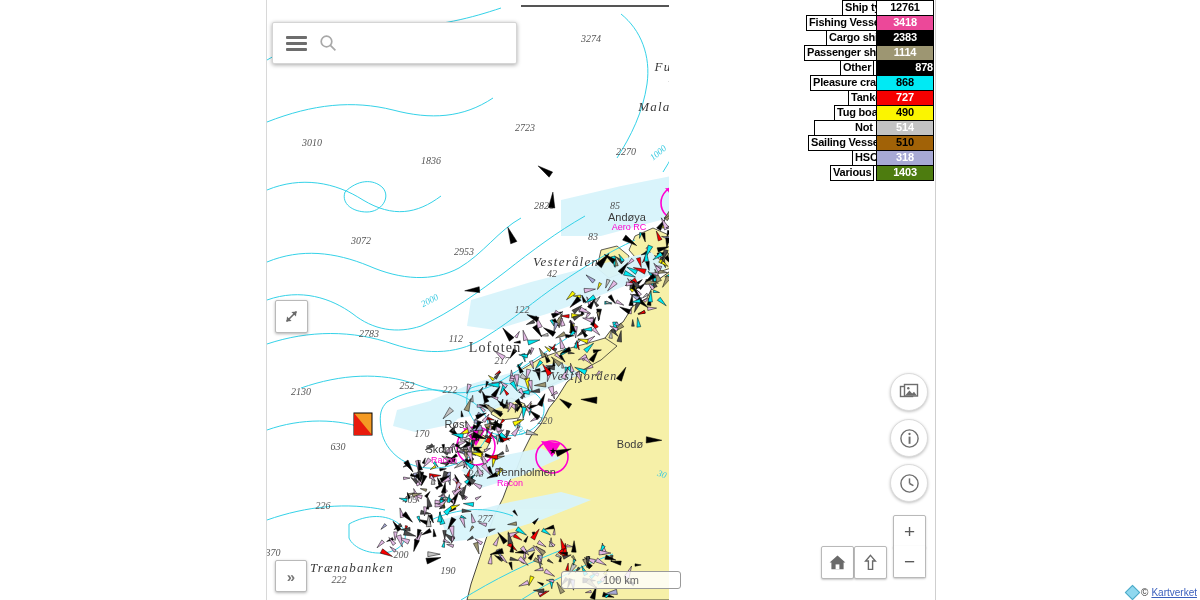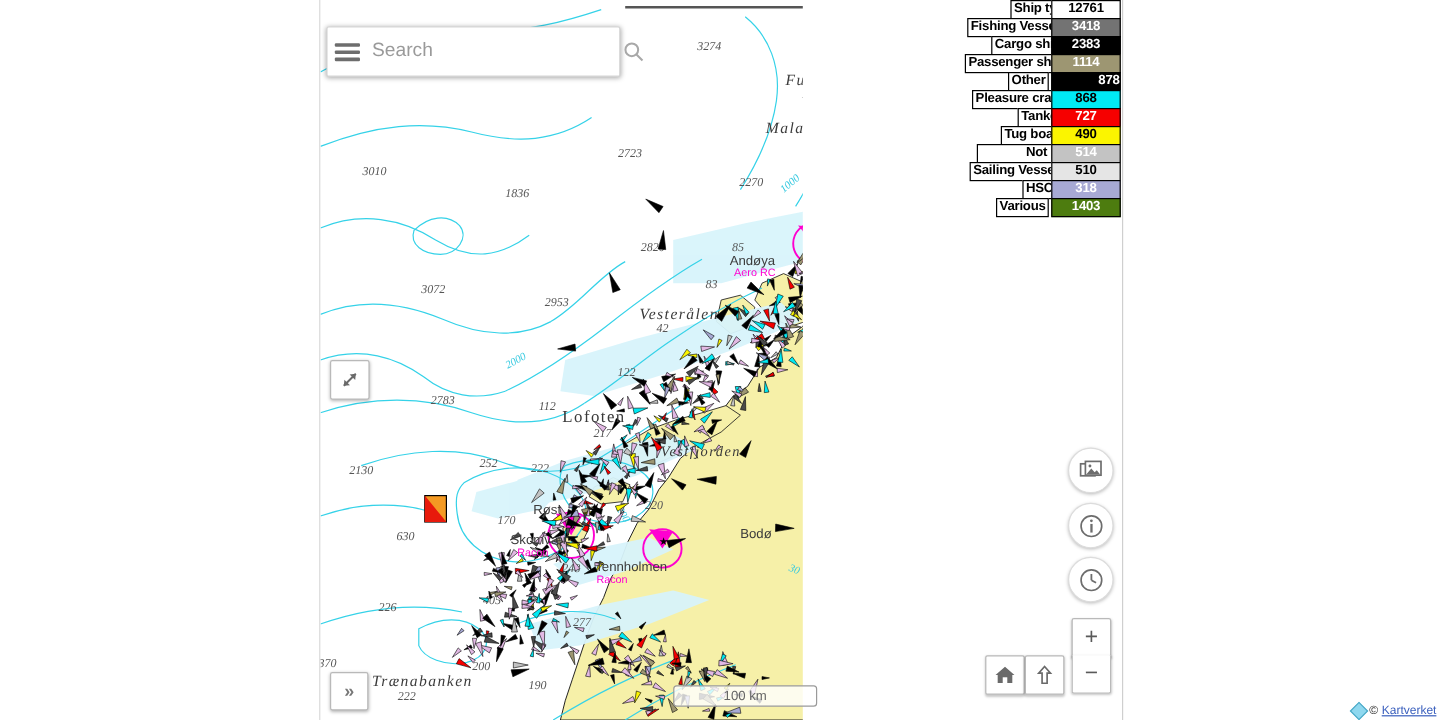--- a/index.html
+++ b/index.html
@@ -1294,38 +1294,37 @@
       </g>
     </svg>
   </div>
 
   <div id="searchbox">
     <div id="burger">
       <i></i>
         <i></i>
         <i></i>
     </div>
-    <input id="search-input" type="text" placeholder="Search" value="" style="">
     <div id="search-icon">
       <svg width="18" height="18" viewBox="0 0 18 18">
         <circle cx="7.5" cy="7.5" r="5.3" fill="none" stroke="#a8a8a8" stroke-width="1.7"></circle>
         <line x1="11.4" y1="11.4" x2="16.4" y2="16.4" stroke="#a8a8a8" stroke-width="1.7"></line>
       </svg>
     </div>
   </div>
 
   <div id="legend">
     <div class="lg-row">
       <div class="lg-label" style="left:44px">Ship type</div>
       <div class="lg-count" id="legend-total" style="background: rgb(255, 255, 255); color: rgb(0, 0, 0);">12761</div>
     </div>
     <div id="legend-rows">
         <div class="lg-row">
           <div class="lg-label" style="left: 8px;">Fishing Vessel</div>
-          <div class="lg-count" style="background: #737373; color: rgb(255, 255, 255);">3418</div>
+          <div class="lg-count" style="background: #ec4899; color: rgb(255, 255, 255);">3418</div>
         </div>
         <div class="lg-row">
           <div class="lg-label" style="left: 28px;">Cargo ship</div>
           <div class="lg-count" style="background: rgb(0, 0, 0); color: rgb(255, 255, 255);">2383</div>
         </div>
         <div class="lg-row">
           <div class="lg-label" style="left: 6px;">Passenger ship</div>
           <div class="lg-count" style="background: rgb(157, 150, 114); color: rgb(255, 255, 255);">1114</div>
         </div>
         <div class="lg-row">
@@ -1343,21 +1342,21 @@
         <div class="lg-row">
           <div class="lg-label" style="left: 36px;">Tug boat</div>
           <div class="lg-count" style="background: rgb(251, 245, 0); color: rgb(0, 0, 0);">490</div>
         </div>
         <div class="lg-row">
           <div class="lg-label" style="left: 16px; padding-left: 40px;">Not present</div>
           <div class="lg-count" style="background: rgb(195, 195, 195); color: rgb(255, 255, 255);">514</div>
         </div>
         <div class="lg-row">
           <div class="lg-label" style="left: 10px;">Sailing Vessel</div>
-          <div class="lg-count" style="background: #e5e5e5; color: rgb(0, 0, 0);">510</div>
+          <div class="lg-count" style="background: #a16207; color: rgb(0, 0, 0);">510</div>
         </div>
         <div class="lg-row">
           <div class="lg-label" style="left: 54px;">HSC</div>
           <div class="lg-count" style="background: rgb(167, 169, 212); color: rgb(255, 255, 255);">318</div>
         </div>
         <div class="lg-row">
           <div class="lg-label" style="left: 32px;">Various</div>
           <div class="lg-count" style="background: #4d7c0f; color: rgb(255, 255, 255);">1403</div>
         </div>
       </div>

